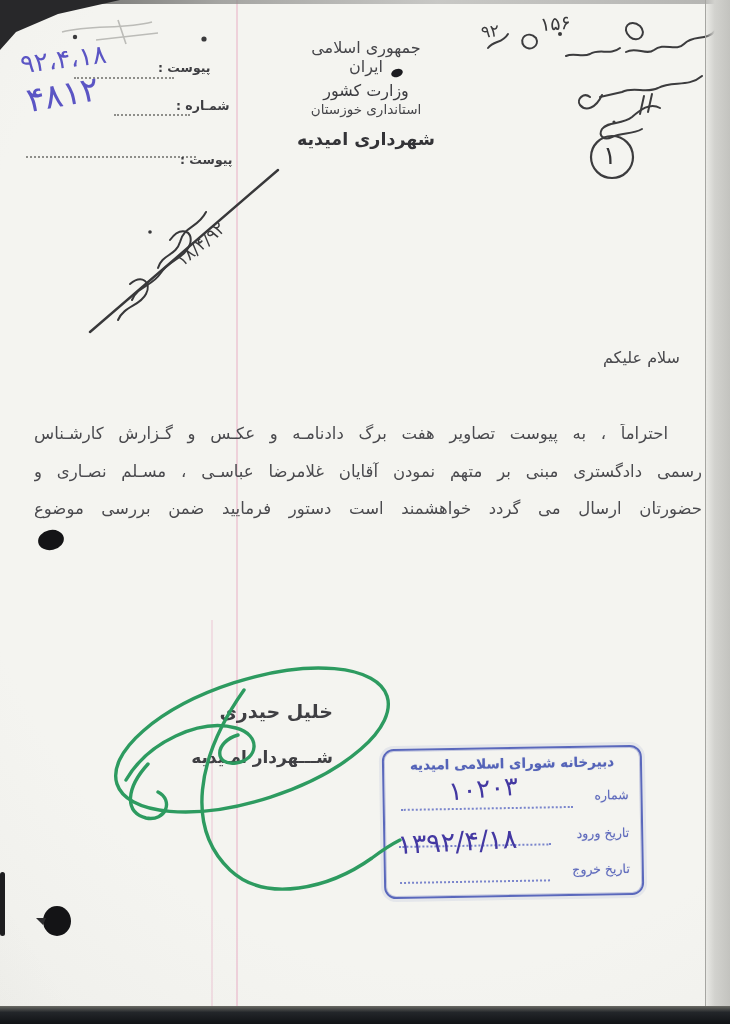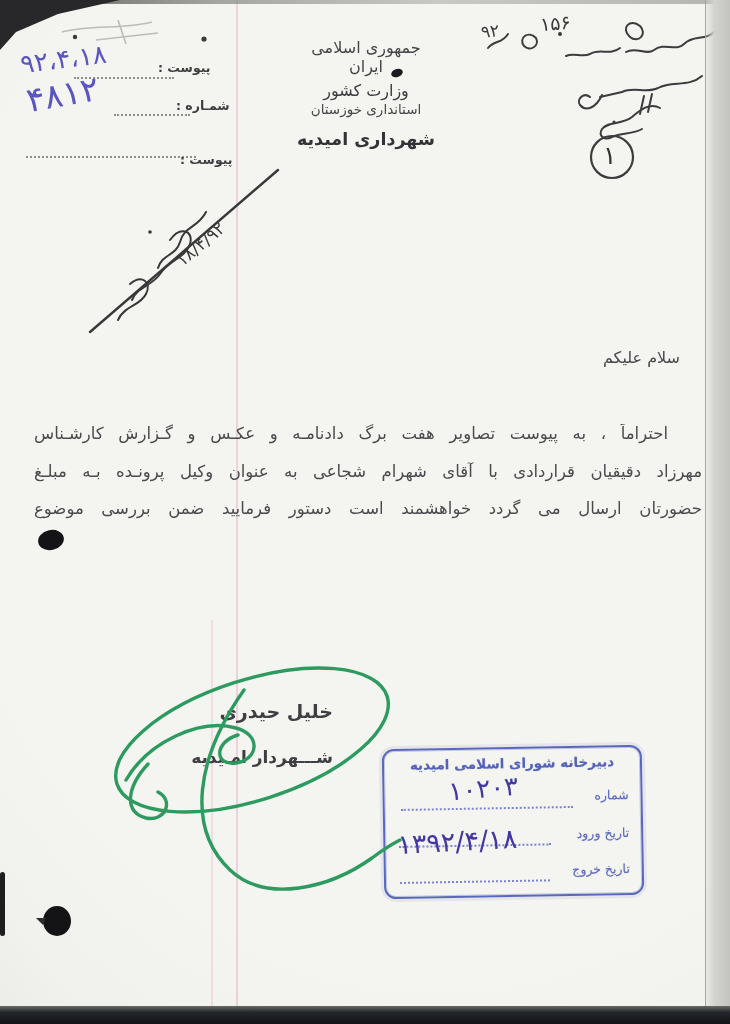--- a/index.html
+++ b/index.html
@@ -105,21 +105,21 @@
   <div id="hw-num" class="abs hand">۴۸۱۲</div>
   <div id="hw-diag" class="abs hand">۱۸/۴/۹۲</div>
   <div id="hw-circ1" class="abs hand">۱</div>
   <div id="hw-frag1" class="abs hand">۱۵۶</div>
   <div id="hw-frag2" class="abs hand">۹۲</div>
 
   <div id="salutation" class="abs rtl">سلام علیکم</div>
 
   <div id="body-text" class="abs">
     <div class="bline indent">احتراماً ، به پیوست تصاویر هفت برگ دادنامـه و عکـس و گـزارش کارشـناس</div>
-    <div class="bline">مهرزاد دقیقیان قراردادی با آقای شهرام شجاعی به عنوان وکیل پرونـده بـه مبلـغ</div>
+    <div class="bline">رسمی دادگستری مبنی بر متهم نمودن آقایان غلامرضا عباسـی ، مسـلم نصـاری و</div>
     <div class="bline">حضورتان ارسال می گردد خواهشمند است دستور فرمایید ضمن بررسی موضوع</div>
   </div>
 
   <div id="sig-name" class="abs rtl">خلیل حیدری</div>
   <div id="sig-title" class="abs rtl">شـــهردار امـیدیه</div>
 
   <div id="stamp" class="abs">
     <div class="st stamp-title">دبیرخانه شورای اسلامی امیدیه</div>
     <div id="st-num-label" class="st stamp-label">شماره</div>
     <div id="sd1" class="sdots"></div>

